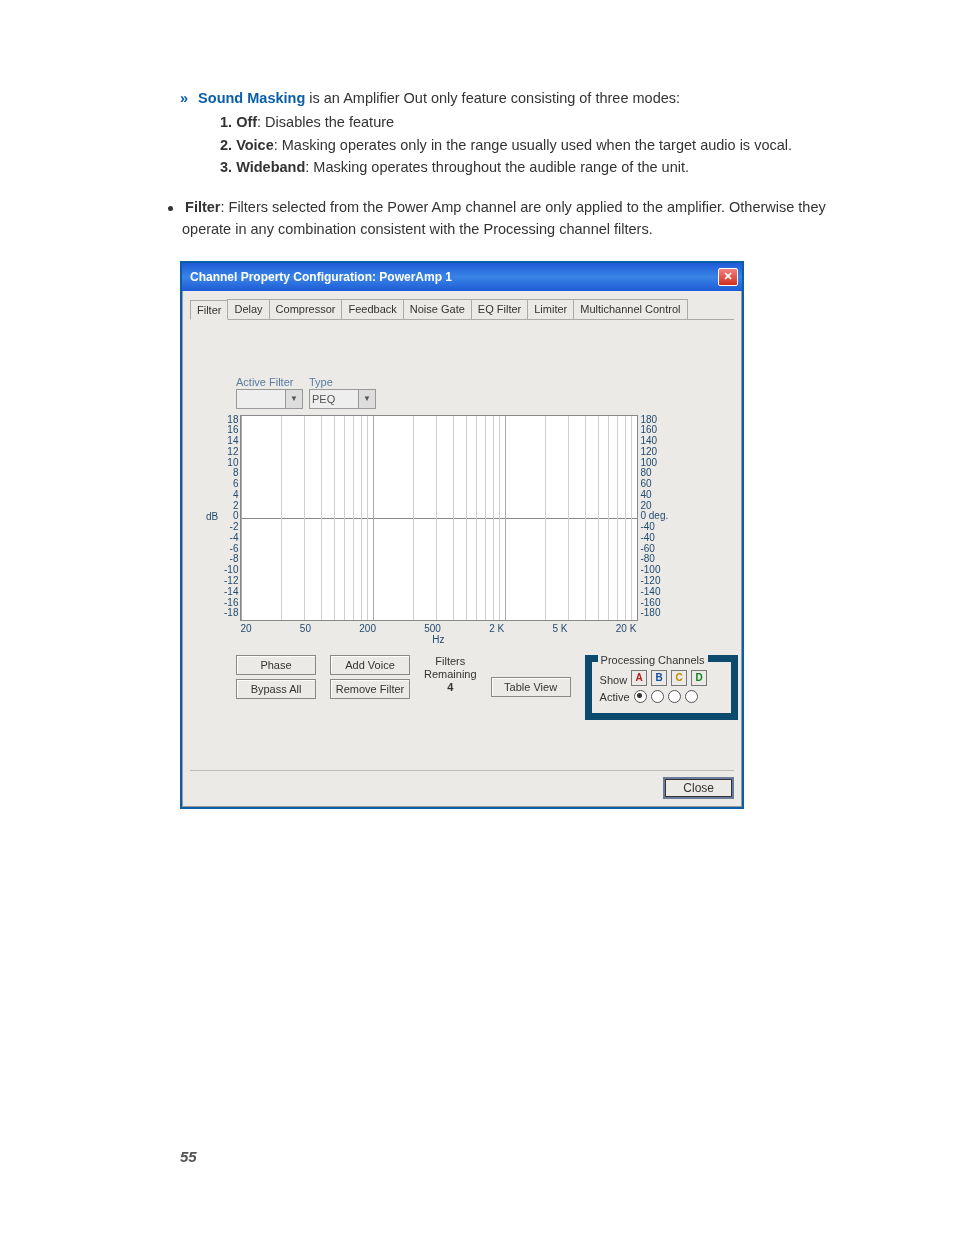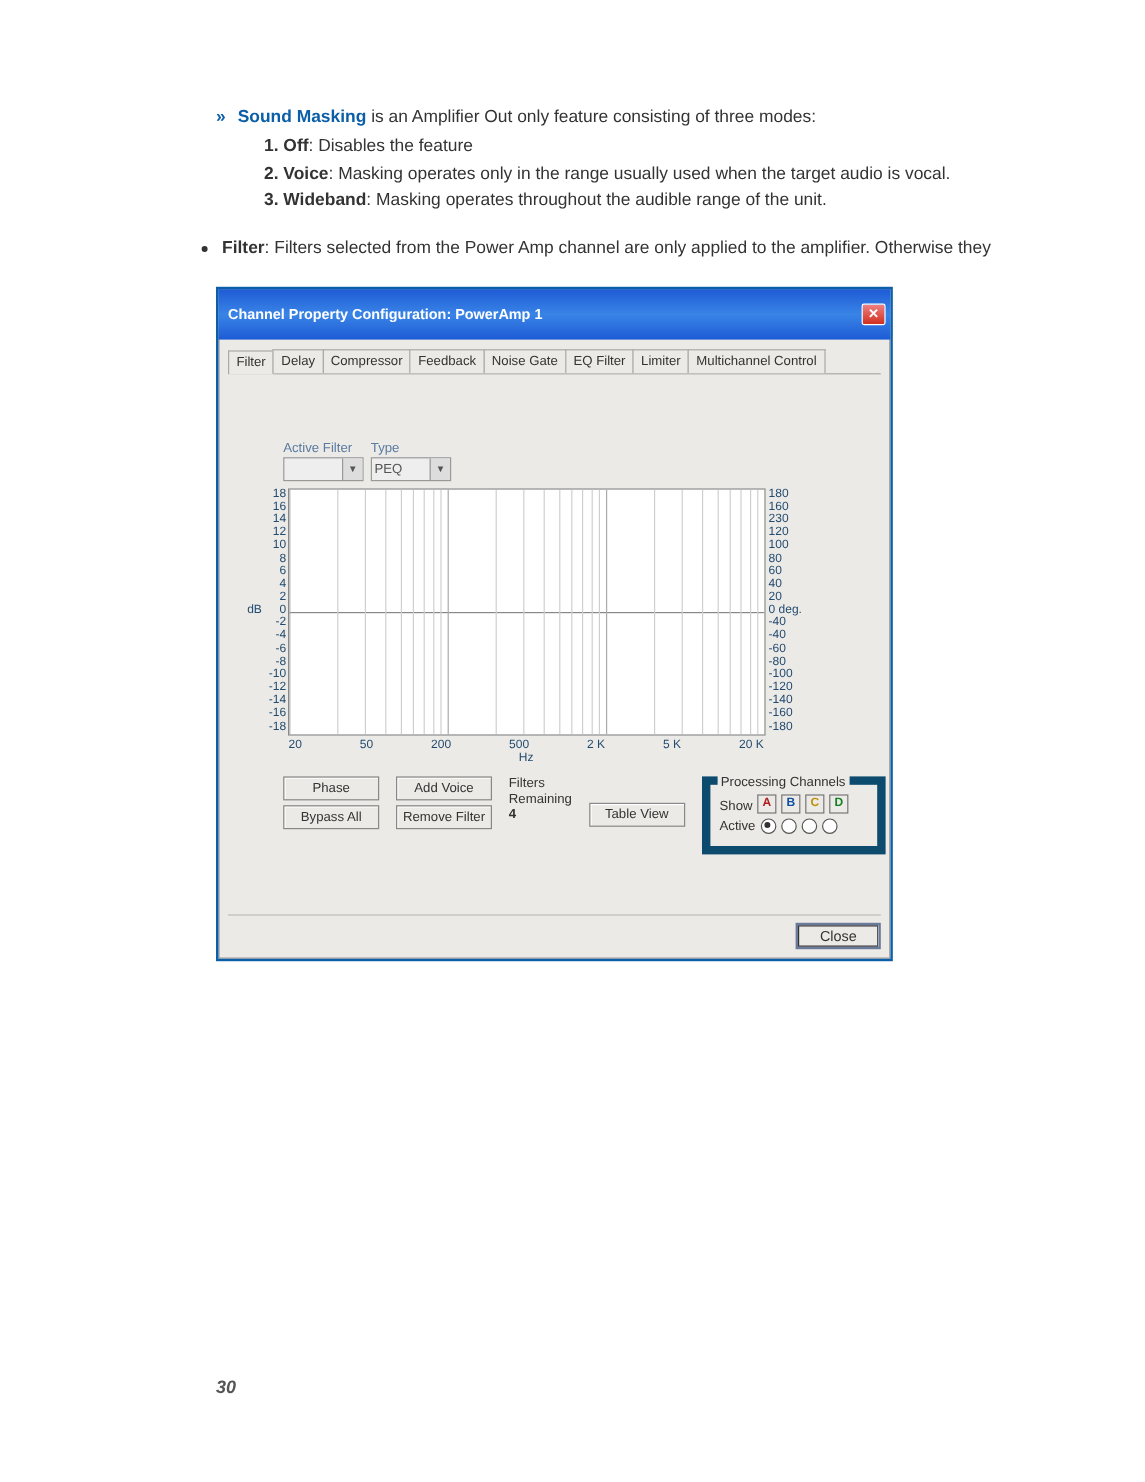--- a/index.html
+++ b/index.html
@@ -8,21 +8,21 @@
 .chev{color:#0a5fa8;font-weight:bold;margin-right:6px}
 .bold-blue{color:#0a5fa8;font-weight:bold}
 .sub-ol{margin:2px 0 14px 40px;padding:0;list-style:none}
 .sub-ol li{margin:1px 0}
 .num{font-weight:bold}
 .filter-row{margin:18px 0 6px -12px}
 .dot{display:inline-block;width:5px;height:5px;background:#333;border-radius:50%;vertical-align:middle;margin-right:8px;margin-left:0}
 .para-indent{margin-left:14px}
 .dialog-wrap{margin:20px 0 0 0}
 .dialog{width:560px;border:2px solid #0a5fa8;background:#eceae6;box-shadow:0 0 0 1px #999 inset;}
-.titlebar{height:18px;background:linear-gradient(to bottom,#1e5bd6 0%,#3984e6 50%,#1e5bd6 100%);display:flex;align-items:center;justify-content:space-between;padding:12px 4px}
+.titlebar{height:28px;background:linear-gradient(to bottom,#1e5bd6 0%,#3984e6 50%,#1e5bd6 100%);display:flex;align-items:center;justify-content:space-between;padding:0 4px}
 .titlebar-text{color:#fff;font-weight:bold;font-size:12px;margin-left:4px}
 .close-x{width:18px;height:16px;background:linear-gradient(to bottom,#f08080,#d03020);color:#fff;font-size:11px;border:1px solid #fff;border-radius:2px;display:flex;align-items:center;justify-content:center;font-weight:bold;cursor:pointer}
 .tabbar{display:flex;margin:8px 8px 0 8px;font-size:11px;border-bottom:1px solid #aaa}
 .tab{padding:3px 6px;border:1px solid #aaa;border-bottom:none;background:#eceae6;margin-right:-1px;position:relative;cursor:pointer}
 .tab.active{background:#eceae6;border-bottom:1px solid #eceae6;top:1px}
 .body-area{padding:16px 14px 10px 14px}
 .field-row{display:flex;gap:6px;margin:40px 0 6px 40px;font-size:11px}
 .field-col{display:flex;flex-direction:column}
 .label{color:#5a7aa0;margin-bottom:1px}
 .dd{display:flex;align-items:center;border:1px solid #999;background:#fff;height:18px}
@@ -37,21 +37,21 @@
 .grid-box{position:relative;width:396px;height:204px;border:1px solid #888;background:#fff;overflow:hidden}
 .grid-box .hmid{position:absolute;left:0;right:0;top:50%;height:1px;background:#888}
 .vl{position:absolute;top:0;bottom:0;width:1px;background:#cfcfcf}
 .vl.major{background:#aaa}
 .x-axis{display:flex;justify-content:space-between;width:396px;margin-left:0;font-size:10px;color:#224b70;margin-top:2px}
 .x-axis-wrap{margin-left:0}
 .hz-lbl{text-align:center;font-size:10px;color:#224b70;width:396px}
 .below-chart{display:flex;align-items:flex-start;gap:14px;margin:10px 0 0 40px;font-size:11px}
 .btn-col{display:flex;flex-direction:column;gap:4px}
 .btn{border:1px solid #888;background:#eceae6;padding:3px 4px;min-width:70px;text-align:center;font-size:11px;cursor:pointer;box-shadow:1px 1px 0 #fff inset}
-.filters-rem{display:flex;flex-direction:column;font-size:11px;line-height:1.2}
+.filters-rem{display:flex;flex-direction:column;align-items:center;font-size:11px;line-height:1.2}
 .filters-rem .num-big{font-weight:bold}
 .fieldset{border:7px solid #0c4a6e;padding:4px 24px 6px 8px;position:relative}
 .fieldset .legend{position:absolute;top:-8px;left:6px;background:#eceae6;padding:0 3px;font-size:11px}
 .pc-row{display:flex;align-items:flex-end;gap:4px;font-size:11px;margin:4px 0}
 .chbox{width:14px;height:14px;border:1px solid #777;display:flex;align-items:center;justify-content:center;font-size:10px;font-weight:bold}
 .chA{color:#b02020}.chB{color:#1050a0}.chC{color:#c09000}.chD{color:#108020}
 .radio{display:inline-block;width:11px;height:11px;border:1px solid #555;border-radius:50%;position:relative;background:#fff}
 .radio.on::after{content:"";position:absolute;left:2px;top:2px;width:5px;height:5px;background:#333;border-radius:50%}
 .close-row{border-top:1px solid #bbb;margin:40px 8px 8px 8px;display:flex;justify-content:flex-end;padding-top:6px}
 .close-btn{border:2px solid #6a7a9a;background:#eceae6;padding:2px 18px;font-size:12px;cursor:pointer;box-shadow:0 0 0 1px #333 inset}
@@ -68,20 +68,21 @@
     <ol class="sub-ol">
       <li><span class="num">1.</span> <b>Off</b><span>: Disables the feature</span></li>
       <li><span class="num">2.</span> <b>Voice</b><span>: Masking operates only in the range usually used when the target audio is vocal.</span></li>
       <li><span class="num">3.</span> <b>Wideband</b><span>: Masking operates throughout the audible range of the unit.</span></li>
     </ol>
   </div>
 
   <div class="bullet-list filter-row">
     <span class="dot"></span>
     <b>Filter</b><span>: Filters selected from the Power Amp channel are only applied to the amplifier. Otherwise they</span>
+    <div class="para-indent">operate in any combination consistent with the Processing channel filters.</div>
   </div>
 
   <div class="dialog-wrap">
     <div class="dialog">
       <div class="titlebar">
         <span class="titlebar-text">Channel Property Configuration: PowerAmp 1</span>
         <div class="close-x">✕</div>
       </div>
 
       <div class="tabbar">
@@ -176,21 +177,21 @@
                   <span>2 K</span>
                   <span>5 K</span>
                   <span>20 K</span>
                 </div>
               <div class="hz-lbl">Hz</div>
             </div>
           </div>
           <div class="y-right" id="yright">
               <span>180</span>
               <span>160</span>
-              <span>230</span>
+              <span>140</span>
               <span>120</span>
               <span>100</span>
               <span>80</span>
               <span>60</span>
               <span>40</span>
               <span>20</span>
               <span>0 deg.</span>
               <span>-40</span>
               <span>-40</span>
               <span>-60</span>
@@ -237,14 +238,14 @@
           </div>
         </div>
       </div>
 
       <div class="close-row">
         <div class="close-btn">Close</div>
       </div>
     </div>
   </div>
 
-  <div class="page-num">30</div>
+  <div class="page-num">55</div>
 </div>
 
 </body></html>

